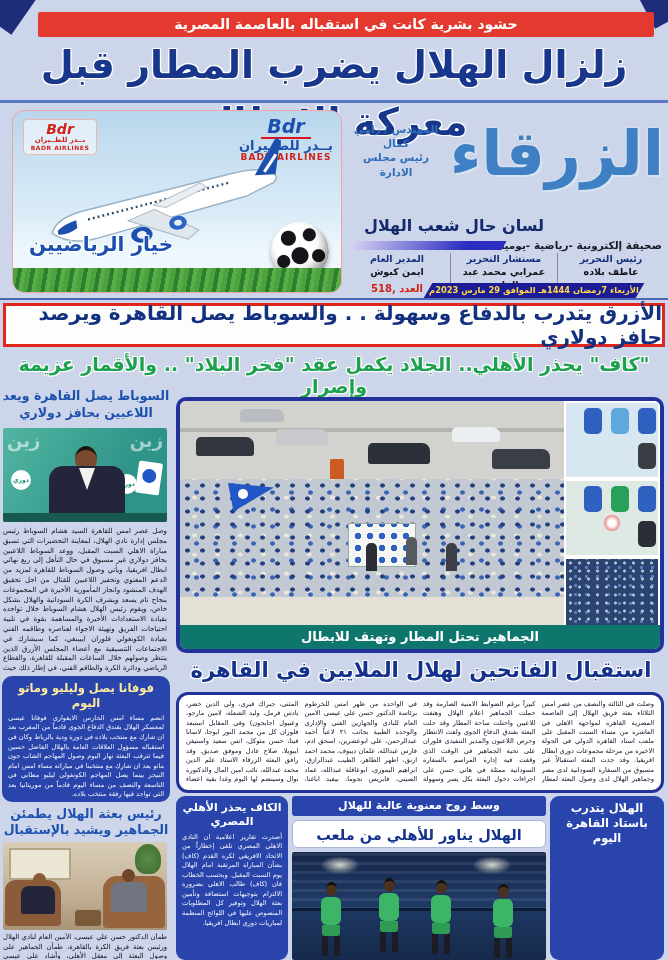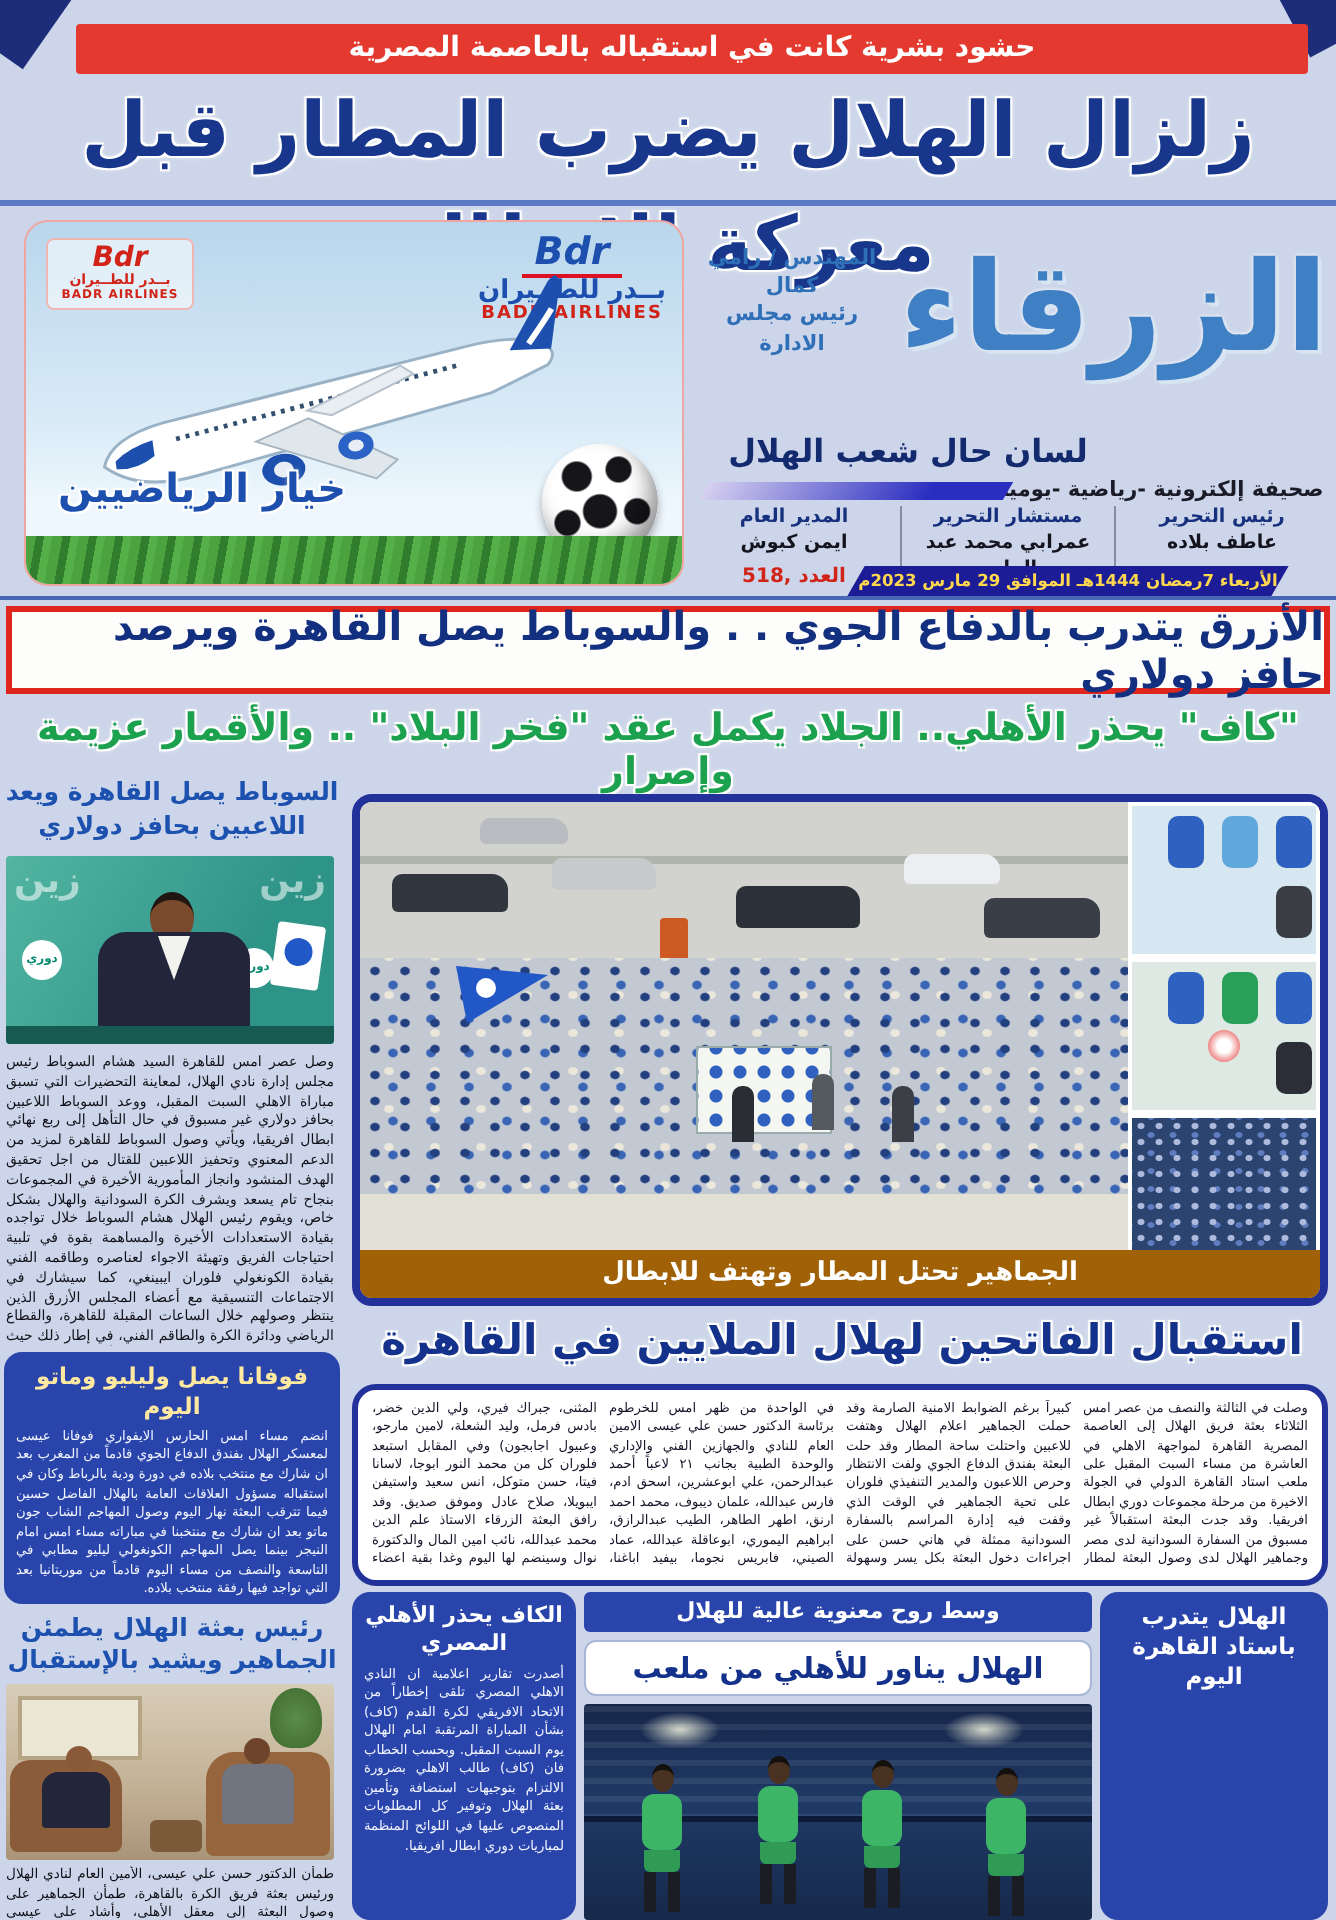--- a/index.html
+++ b/index.html
@@ -108,35 +108,35 @@
   #inset-1{top:0;height:78px;background:#d7e7f1;}
   #inset-2{top:78px;height:78px;background:#dfe9e4;}
   #inset-3{top:156px;height:76px;background:#2c4470;
       background-image:radial-gradient(#aebadb 1.5px,transparent 2px),radial-gradient(#5f7cc0 1.5px,transparent 2px);
       background-size:9px 8px,11px 9px;background-position:0 0,4px 4px;}
   .mini{display:inline-block;margin:4px 2px 0;}
   .mini .head{width:12px;height:12px;border-radius:50%;background:#6b4530;margin:0 auto;}
   .mini .torso{width:18px;height:26px;border-radius:5px;margin-top:1px;}
   .bouquet{position:absolute;left:38px;top:34px;width:16px;height:16px;border-radius:50%;
       background:radial-gradient(#fff 30%,#e88 70%);}
-  #photo-caption{position:absolute;left:0;right:0;bottom:0;height:24px;background:#a16207;color:#fff;
+  #photo-caption{position:absolute;left:0;right:0;bottom:0;height:24px;background:#0f766e;color:#fff;
       font-size:13px;font-weight:bold;text-align:center;line-height:24px;}
 
   
   #main-art-head{left:180px;right:6px;top:658px;text-align:center;font-size:21px;font-weight:800;color:#14328c;}
   #main-art-box{left:176px;top:692px;width:488px;height:101px;border:3px solid #23329b;border-radius:12px;background:#fff;
       box-sizing:border-box;padding:5px 7px;display:flex;gap:6px;direction:rtl;}
   .art-col{flex:1;font-size:6.6px;line-height:1.42;text-align:justify;color:#15152a;overflow:hidden;}
 
   
   .blue-box{background:#2945ac;border-radius:9px;box-sizing:border-box;padding:5px 6px;overflow:hidden;}
   .blue-box .bb-head{font-weight:800;text-align:center;line-height:1.3;margin-bottom:3px;}
   .blue-box .bb-body{font-size:6.6px;line-height:1.45;text-align:justify;color:#f2f5ff;}
 
-  #fofana-box{left:2px;top:676px;width:168px;height:126px;}
+  #fofana-box{left:2px;top:676px;width:168px;height:126px;border-radius:10px;}
   #fofana-box .bb-head{color:#ffe9a0;font-size:11.5px;}
   #delegation-head{left:2px;top:806px;width:168px;text-align:center;font-size:12.5px;font-weight:800;color:#1d51b0;line-height:1.3;}
   #lobby-photo{left:3px;top:842px;width:164px;height:88px;overflow:hidden;border-radius:2px;
       background:linear-gradient(180deg,#d8cdb8,#c2b095 60%,#a99478);}
   .lp-window{left:6px;top:6px;width:58px;height:28px;background:#ece7d5;border:2px solid #b5a584;}
   .lp-plant{right:6px;top:2px;width:26px;height:30px;border-radius:50% 50% 40% 40%;background:radial-gradient(#5c8c48,#3c6a2e);}
   .lp-chair-l{left:2px;bottom:4px;width:56px;height:46px;background:#8a5c39;border-radius:10px 14px 4px 4px;}
   .lp-chair-r{right:2px;bottom:2px;width:62px;height:52px;background:#96653e;border-radius:14px 10px 4px 4px;}
   .lp-man-l-head{left:30px;bottom:44px;width:13px;height:13px;border-radius:50%;background:#8a5a38;}
   .lp-man-l-body{left:18px;bottom:16px;width:34px;height:28px;background:#23263b;border-radius:8px 8px 2px 2px;}
@@ -230,21 +230,21 @@
     <div class="staff-cell">
       <div class="staff-role">المدير العام</div>
       <div class="staff-name">ايمن كبوش</div>
     </div>
   </div>
   <div class="abs" id="date-bar-bg"></div>
   <div class="abs" id="date-bar-text">الأربعاء 7رمضان 1444هـ الموافق 29 مارس 2023م</div>
   <div class="abs" id="issue-no">العدد ,518</div>
   <div class="abs" id="mast-rule"></div>
 
-  <div class="abs" id="red-box">الأزرق يتدرب بالدفاع الجوي . . والسوباط يصل القاهرة ويرصد حافز دولاري</div>
+  <div class="abs" id="red-box">الأزرق يتدرب بالدفاع وسهولة . . والسوباط يصل القاهرة ويرصد حافز دولاري</div>
   <div class="abs outline-w" id="green-head">"كاف" يحذر الأهلي.. الجلاد يكمل عقد "فخر البلاد" .. والأقمار عزيمة وإصرار</div>
 
   <div class="abs" id="left-head">السوباط يصل القاهرة ويعد اللاعبين بحافز دولاري</div>
   <div class="abs" id="press-photo">
     <span class="abs zain" style="left:4px;top:2px;">زين</span>
     <span class="abs zain" style="right:4px;top:2px;">زين</span>
     <div class="abs logo-circle" style="left:8px;top:42px;">دوري</div>
     <div class="abs logo-circle" style="right:30px;top:46px;">دوري</div>
     <div class="abs pc-head"></div>
     <div class="abs pc-body"></div>

